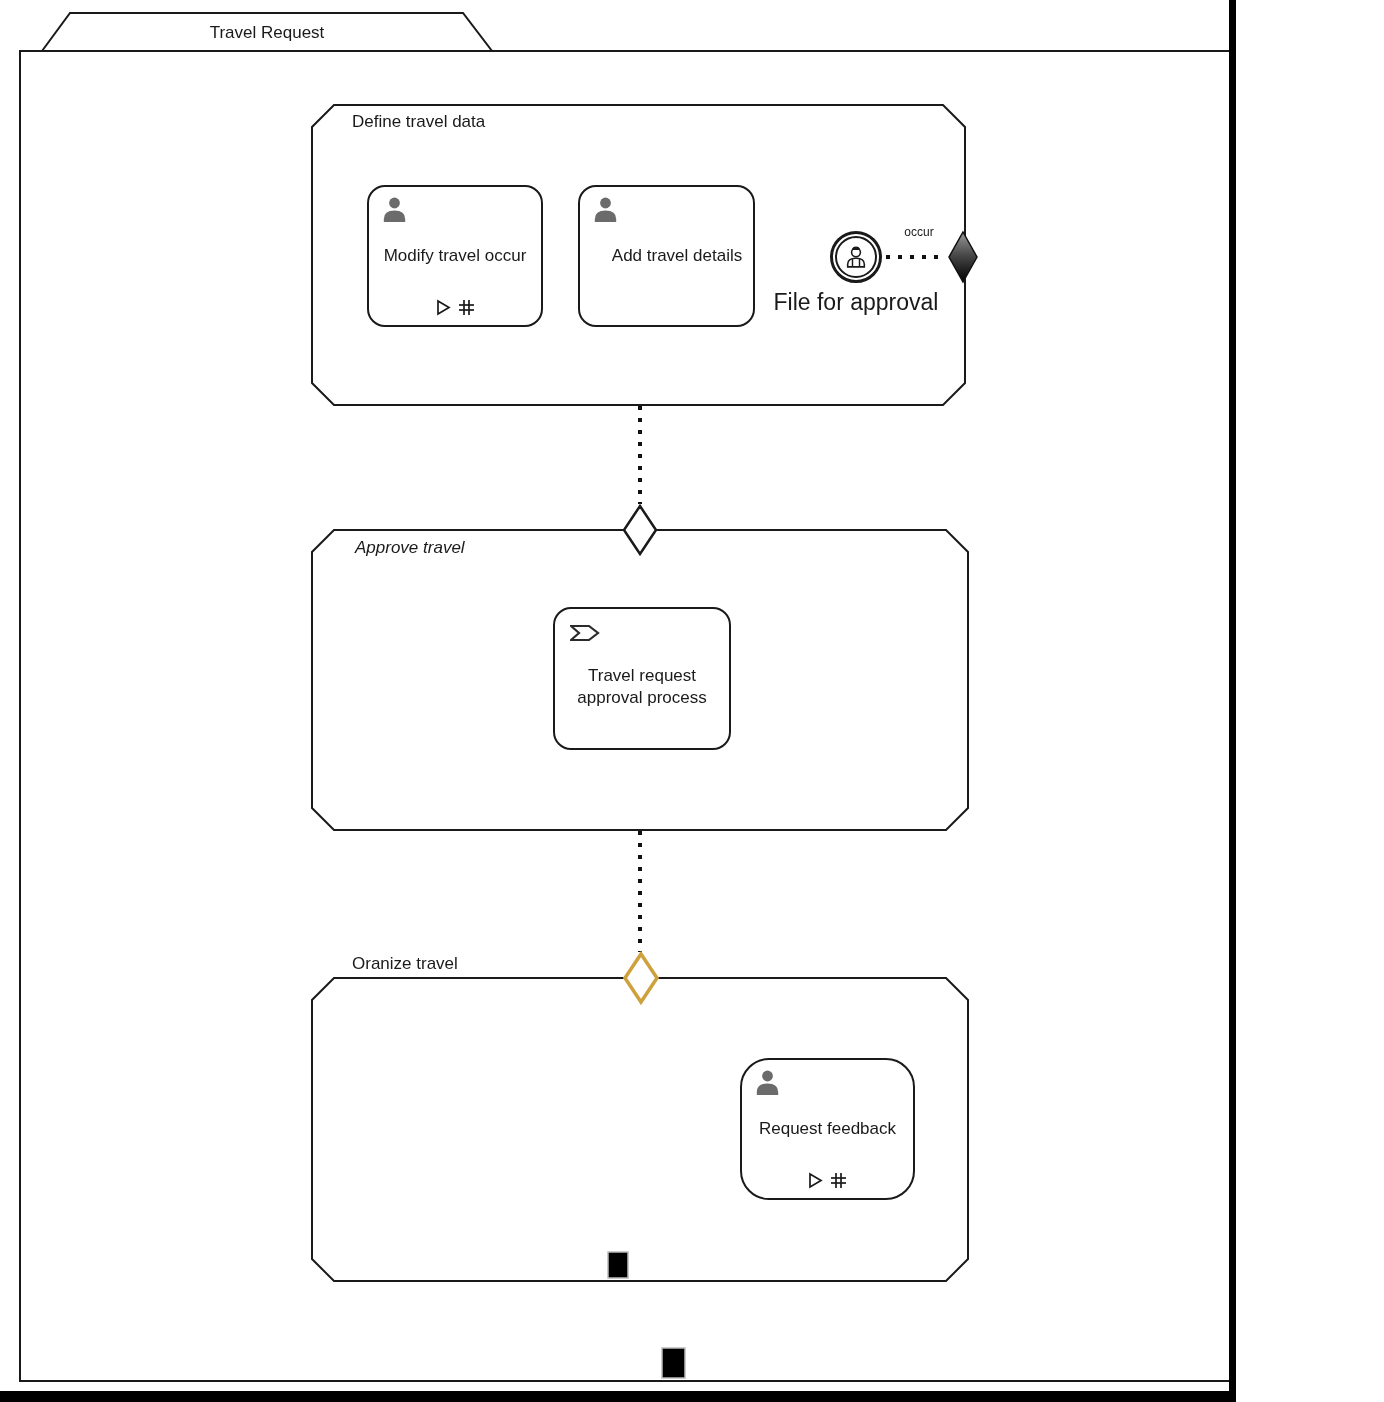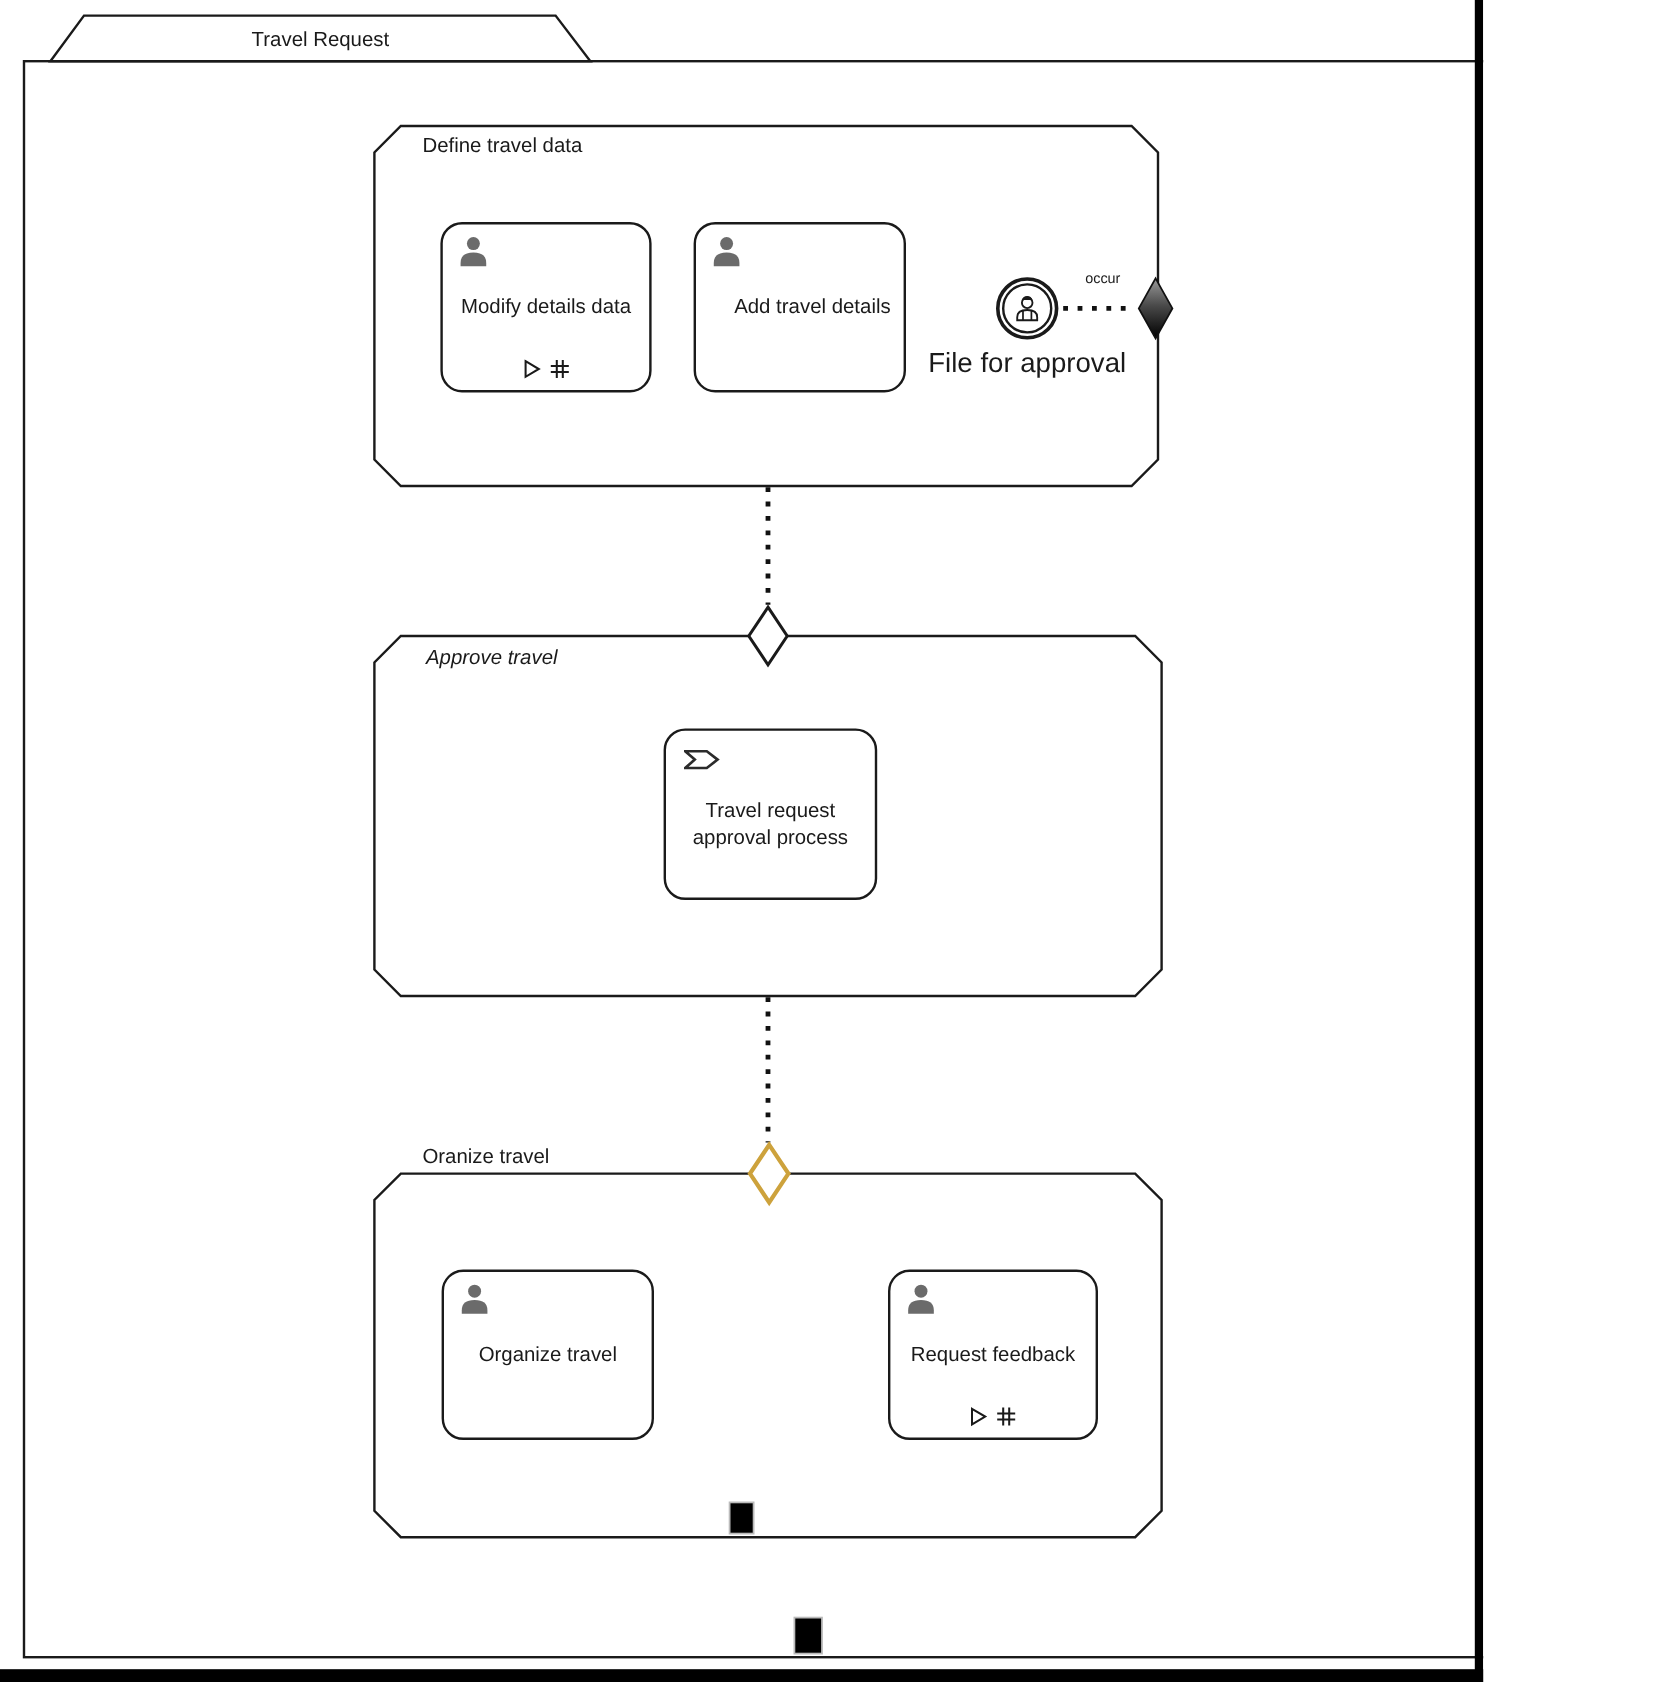--- a/index.html
+++ b/index.html
@@ -154,21 +154,21 @@
 
   <div class="lbl" style="left:340px; top:112px;">Define travel data</div>
   <div class="lbl" style="left:343px; top:538px;font-style:italic;">Approve travel</div>
   <div class="lbl" style="left:340px; top:954px;">Oranize travel</div>
 
   <div class="task" style="left:367px; top:185px; width:176px; height:142px;">
     <svg class="person-icon" width="27" height="27" viewBox="0 0 24 24">
       <circle cx="12" cy="6.2" r="4.8" fill="#6b6b6b"></circle>
       <path d="M2.5,23 L2.5,20.5 Q2.5,12.8 12,12.8 Q21.5,12.8 21.5,20.5 L21.5,23 Z" fill="#6b6b6b"></path>
     </svg>
-    <span class="task-label">Modify details data</span>
+    <span class="task-label">Modify travel occur</span>
     <span class="markers">
       <svg width="15" height="17" viewBox="0 0 15 17">
         <polygon points="2,2 13,8.5 2,15" fill="none" stroke="#1a1a1a" stroke-width="1.7"></polygon>
       </svg>
       <svg width="17" height="17" viewBox="0 0 17 17">
         <line x1="6" y1="1" x2="6" y2="16" stroke="#1a1a1a" stroke-width="1.7"></line>
         <line x1="11" y1="1" x2="11" y2="16" stroke="#1a1a1a" stroke-width="1.7"></line>
         <line x1="1" y1="6" x2="16" y2="6" stroke="#1a1a1a" stroke-width="1.7"></line>
         <line x1="1" y1="11" x2="16" y2="11" stroke="#1a1a1a" stroke-width="1.7"></line>
       </svg>
@@ -200,29 +200,22 @@
   <div class="task" style="left:553px; top:607px; width:178px; height:143px;">
     <svg class="chevron-icon" width="30" height="18" viewBox="0 0 30 18">
       <polygon points="1,2 19,2 28,9 19,16 1,16 9,9" fill="none" stroke="#2b2b2b" stroke-width="2.2"></polygon>
     </svg>
     <span class="task-label" style="margin-top:16px;">
       <div>Travel request</div>
       <div>approval process</div>
     </span>
   </div>
 
-  <div class="task" style="left:368px; top:1058px; width:177px; height:142px;">
-    <svg class="person-icon" width="27" height="27" viewBox="0 0 24 24">
-      <circle cx="12" cy="6.2" r="4.8" fill="#6b6b6b"></circle>
-      <path d="M2.5,23 L2.5,20.5 Q2.5,12.8 12,12.8 Q21.5,12.8 21.5,20.5 L21.5,23 Z" fill="#6b6b6b"></path>
-    </svg>
-    <span class="task-label">Organize travel</span>
-  </div>
-
-  <div class="task" style="left:740px; top:1058px; width:175px; height:142px;">
+
+  <div class="task" style="left:740px; top:1058px; width:175px; height:142px;border-radius:29px;">
     <svg class="person-icon" width="27" height="27" viewBox="0 0 24 24">
       <circle cx="12" cy="6.2" r="4.8" fill="#6b6b6b"></circle>
       <path d="M2.5,23 L2.5,20.5 Q2.5,12.8 12,12.8 Q21.5,12.8 21.5,20.5 L21.5,23 Z" fill="#6b6b6b"></path>
     </svg>
     <span class="task-label">Request feedback</span>
     <span class="markers">
       <svg width="15" height="17" viewBox="0 0 15 17">
         <polygon points="2,2 13,8.5 2,15" fill="none" stroke="#1a1a1a" stroke-width="1.7"></polygon>
       </svg>
       <svg width="17" height="17" viewBox="0 0 17 17">

